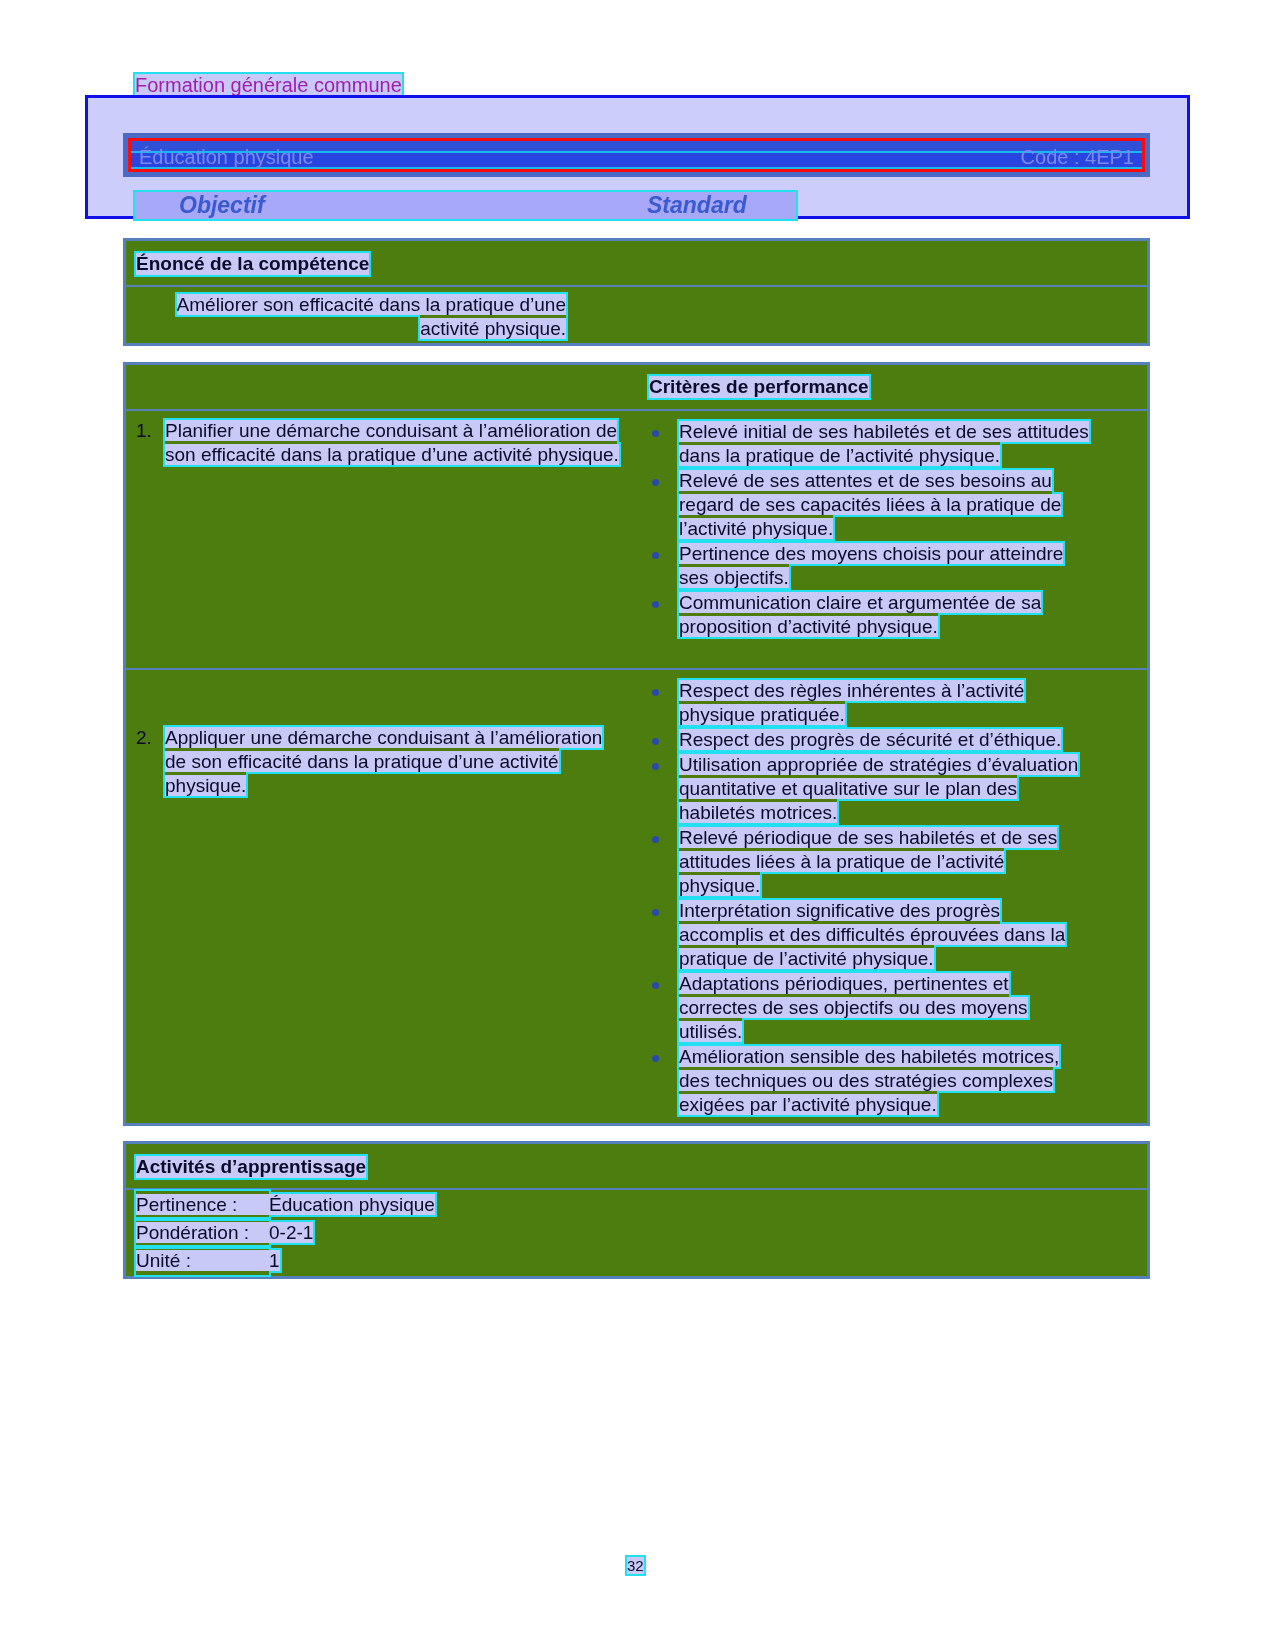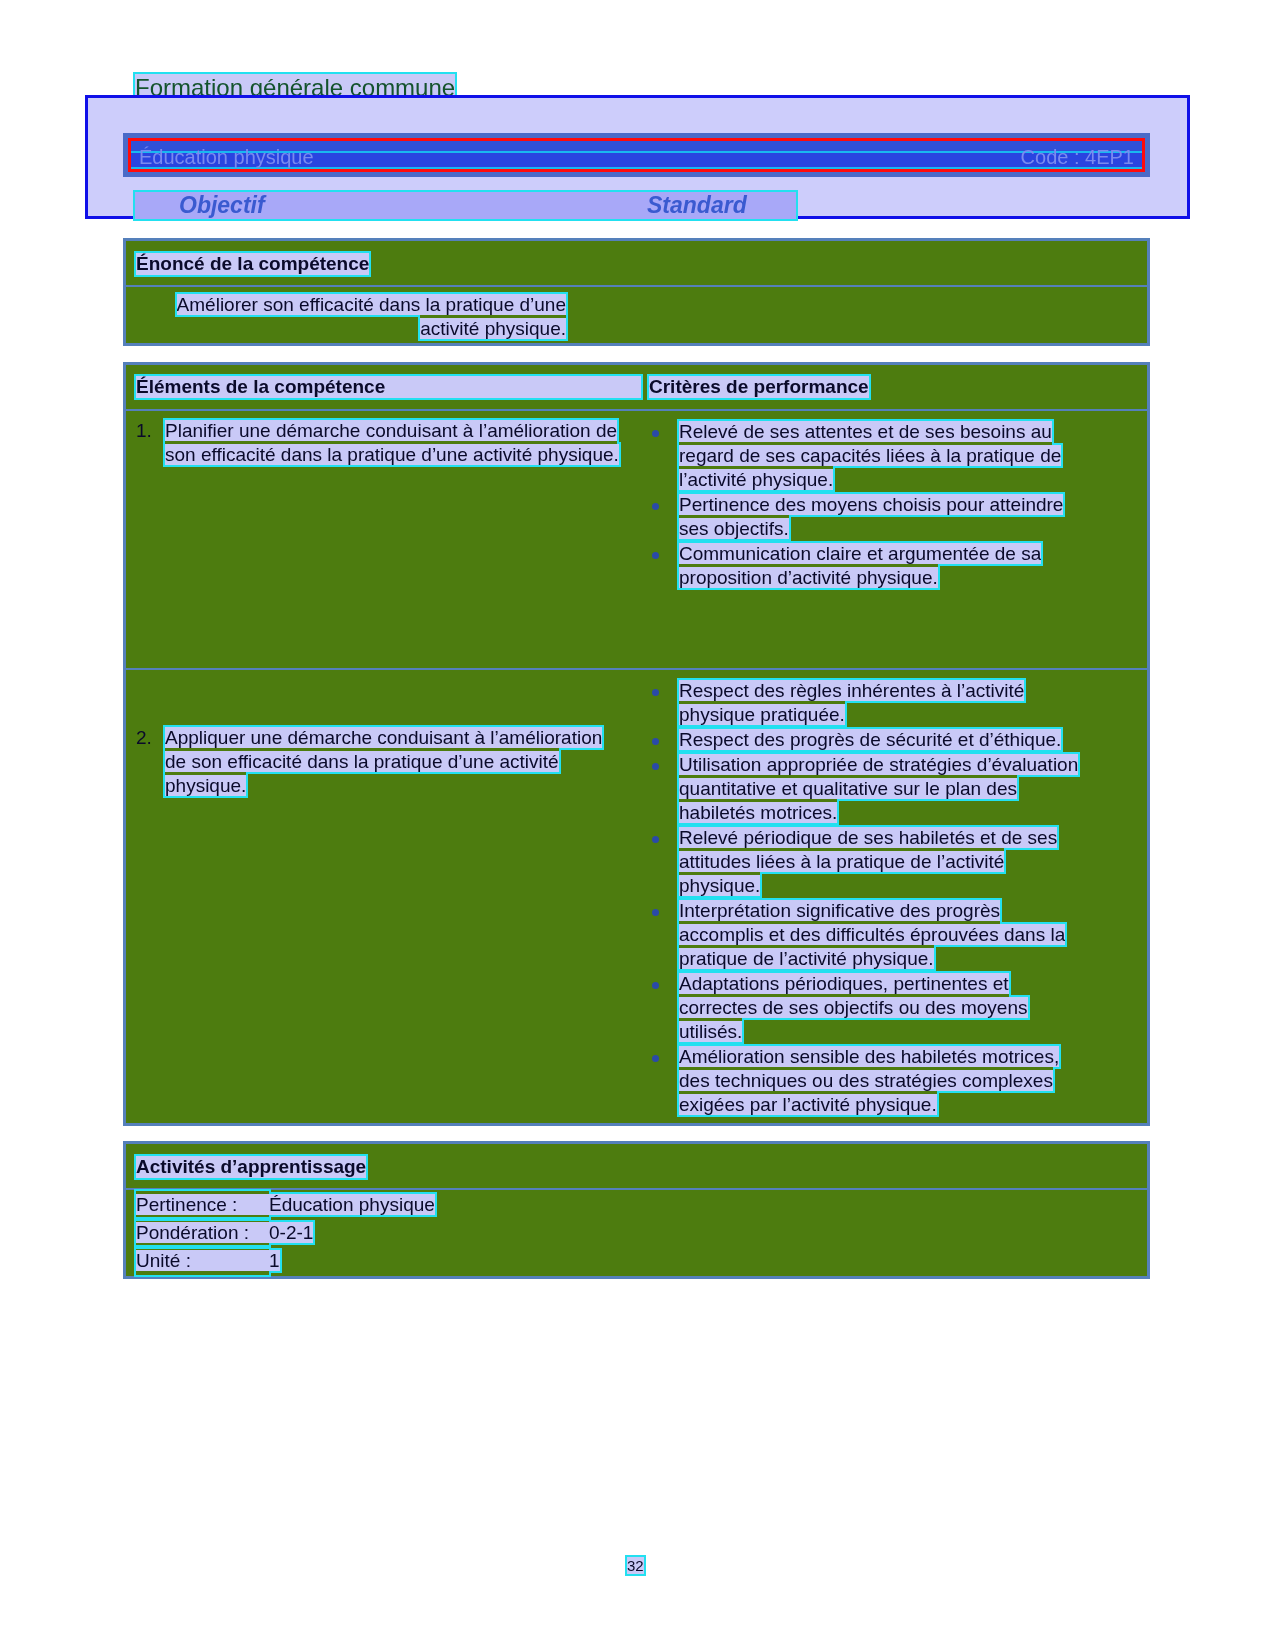--- a/index.html
+++ b/index.html
@@ -3,21 +3,21 @@
 <meta charset="utf-8">
 <style>
   html, body { margin: 0; padding: 0; }
   body {
     width: 1275px; height: 1651px; position: relative; background: #ffffff;
     font-family: "Liberation Sans", sans-serif; color: #0a0a2a; overflow: hidden;
   }
   .hl { background: #c9c9f7; outline: 2px solid #22e0f0; }
   .abs { position: absolute; }
   .section-title {
-    left: 135px; top: 74px; font-size: 24px; color: #14532d; white-space: nowrap;
+    left: 135px; top: 74px; font-size: 20px; color: #a21caf; white-space: nowrap;
   }
   .overlay {
     left: 85px; top: 95px; width: 1099px; height: 118px;
     background: #cdcdfb; border: 3px solid #1010e8;
   }
   .header-bar {
     left: 123px; top: 133px; width: 1027px; height: 44px; background: #4a6ac8;
   }
   .header-inner {
     position: absolute; left: 5px; top: 5px; right: 5px; bottom: 5px;
@@ -75,29 +75,29 @@
 
 <div class="box" style="top:238px;height:102px;">
   <div class="abs bold hl" style="left:10px;top:12px;">Énoncé de la compétence</div>
   <div class="divider" style="top:44px;"></div>
   <div class="abs txt" style="left:10px;top:52px;width:430px;text-align:right;">
     <span class="hl">Améliorer son efficacité dans la pratique d’une activité physique.</span>
   </div>
 </div>
 
 <div class="box" style="top:362px;height:758px;">
-  <div class="abs bold hl" style="left:10px;top:11px;width:505px;">Éléments de la compétence</div>
   <div class="abs bold hl" style="left:523px;top:11px;">Critères de performance</div>
   <div class="divider" style="top:44px;"></div>
 
   <div class="abs el-item" style="left:10px;top:54px;">
     <span class="num">1.</span>
     <span class="hl">Planifier une démarche conduisant à l’amélioration de son efficacité dans la pratique d’une activité physique.</span>
   </div>
   <ul class="abs crit-list" style="left:523px;top:55px;width:440px;">
+    <li><span class="bullet"></span><span class="hl">Relevé initial de ses habiletés et de ses attitudes dans la pratique de l’activité physique.</span></li>
     <li><span class="bullet"></span><span class="hl">Relevé de ses attentes et de ses besoins au regard de ses capacités liées à la pratique de l’activité physique.</span></li>
     <li><span class="bullet"></span><span class="hl">Pertinence des moyens choisis pour atteindre ses objectifs.</span></li>
     <li><span class="bullet"></span><span class="hl">Communication claire et argumentée de sa proposition d’activité physique.</span></li>
   </ul>
 
   <div class="divider" style="top:303px;"></div>
 
   <div class="abs el-item" style="left:10px;top:313px;">
     <span class="num">2.</span>
     <span class="hl">Appliquer une démarche conduisant à l’amélioration de son efficacité dans la pratique d’une activité physique.</span>

